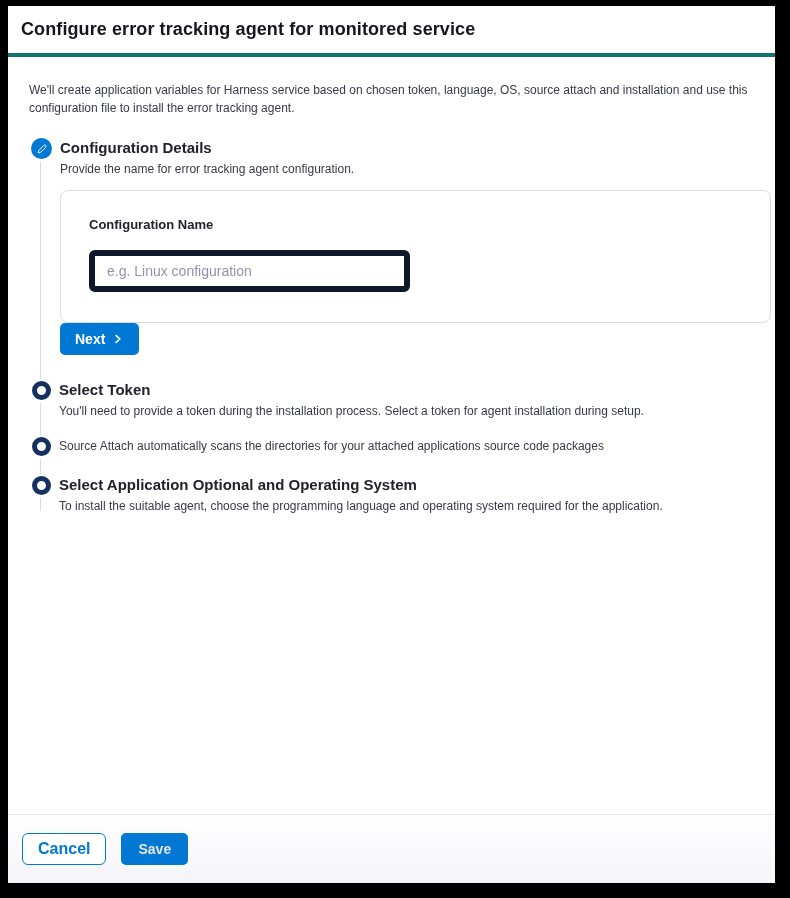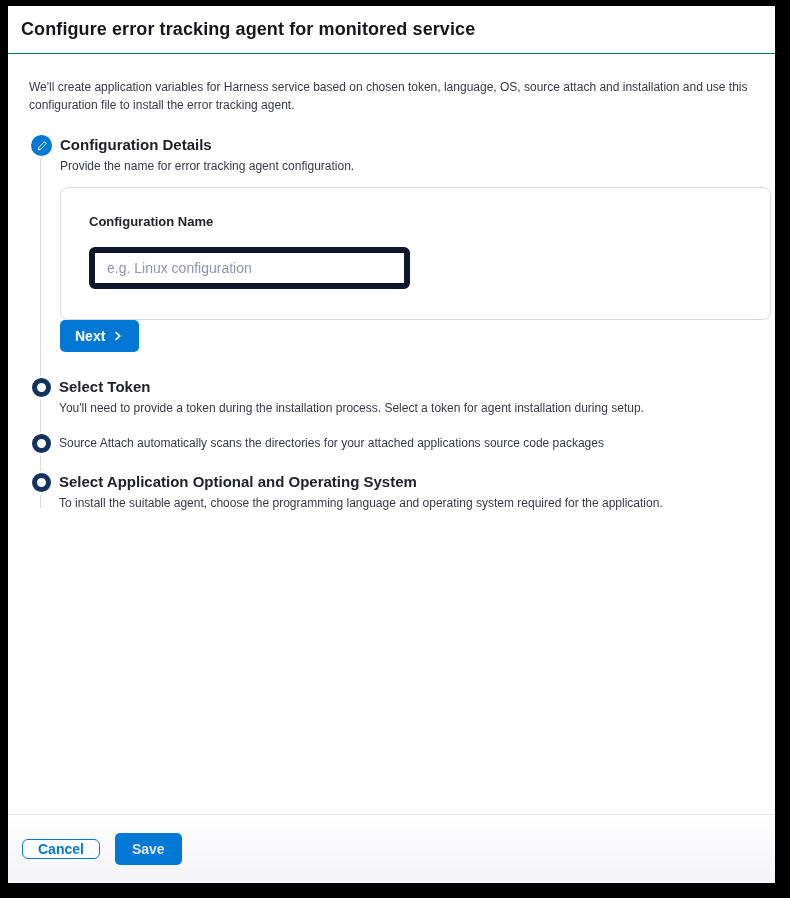--- a/index.html
+++ b/index.html
@@ -7,21 +7,21 @@
     width:790px;height:898px;position:relative;background:#000;
     font-family:"Liberation Sans","DejaVu Sans",sans-serif;
     -webkit-font-smoothing:antialiased;overflow:hidden;
   }
   .dialog{
     position:absolute;left:8px;top:6px;width:767px;height:877px;
     background:#fff;display:flex;flex-direction:column;
   }
   
   .dlg-header{
-    padding:13px 20px 13px 13px;border-bottom:1px solid #0f766e;flex:0 0 auto;
+    padding:13px 20px 13px 13px;border-bottom:4px solid #0f766e;flex:0 0 auto;
   }
   .dlg-title{font-size:18px;font-weight:700;color:#16161c;letter-spacing:.1px;}
   
   .dlg-body{flex:1 1 auto;padding:24px 4px 0 13px;overflow:hidden;}
   .intro{
     margin:0 8px 20px 8px;max-width:748px;
     font-size:12px;line-height:18px;color:#383946;font-weight:500;
   }
   
   .wizard{position:relative;padding-left:10px;}
@@ -62,22 +62,22 @@
     font-family:"Liberation Sans","DejaVu Sans",sans-serif;
   }
   .step-expanded{margin-bottom:24px;}
   
   .dlg-footer{
     flex:0 0 auto;height:68px;border-top:1px solid #e4e5ee;
     background:linear-gradient(180deg,#ffffff,#f4f4f9);
     display:flex;align-items:center;gap:15px;padding:0 14px;
   }
   .btn-cancel{
-    height:20px;padding:0 15px;border:1.5px solid #0278d5;border-radius:6px;
-    background:#fff;color:#0278d5;font-size:14px;font-weight:700;cursor:pointer;
+    height:32px;padding:0 15px;border:1.5px solid #0278d5;border-radius:6px;
+    background:#fff;color:#0278d5;font-size:16px;font-weight:700;cursor:pointer;
     font-family:"Liberation Sans","DejaVu Sans",sans-serif;
   }
   .btn-save{
     height:32px;padding:0 17px;border:none;border-radius:5px;
     background:#0278d5;color:#e5e5e5;font-size:14px;font-weight:700;cursor:pointer;
     font-family:"Liberation Sans","DejaVu Sans",sans-serif;
   }
 </style>
 </head>
 <body>

